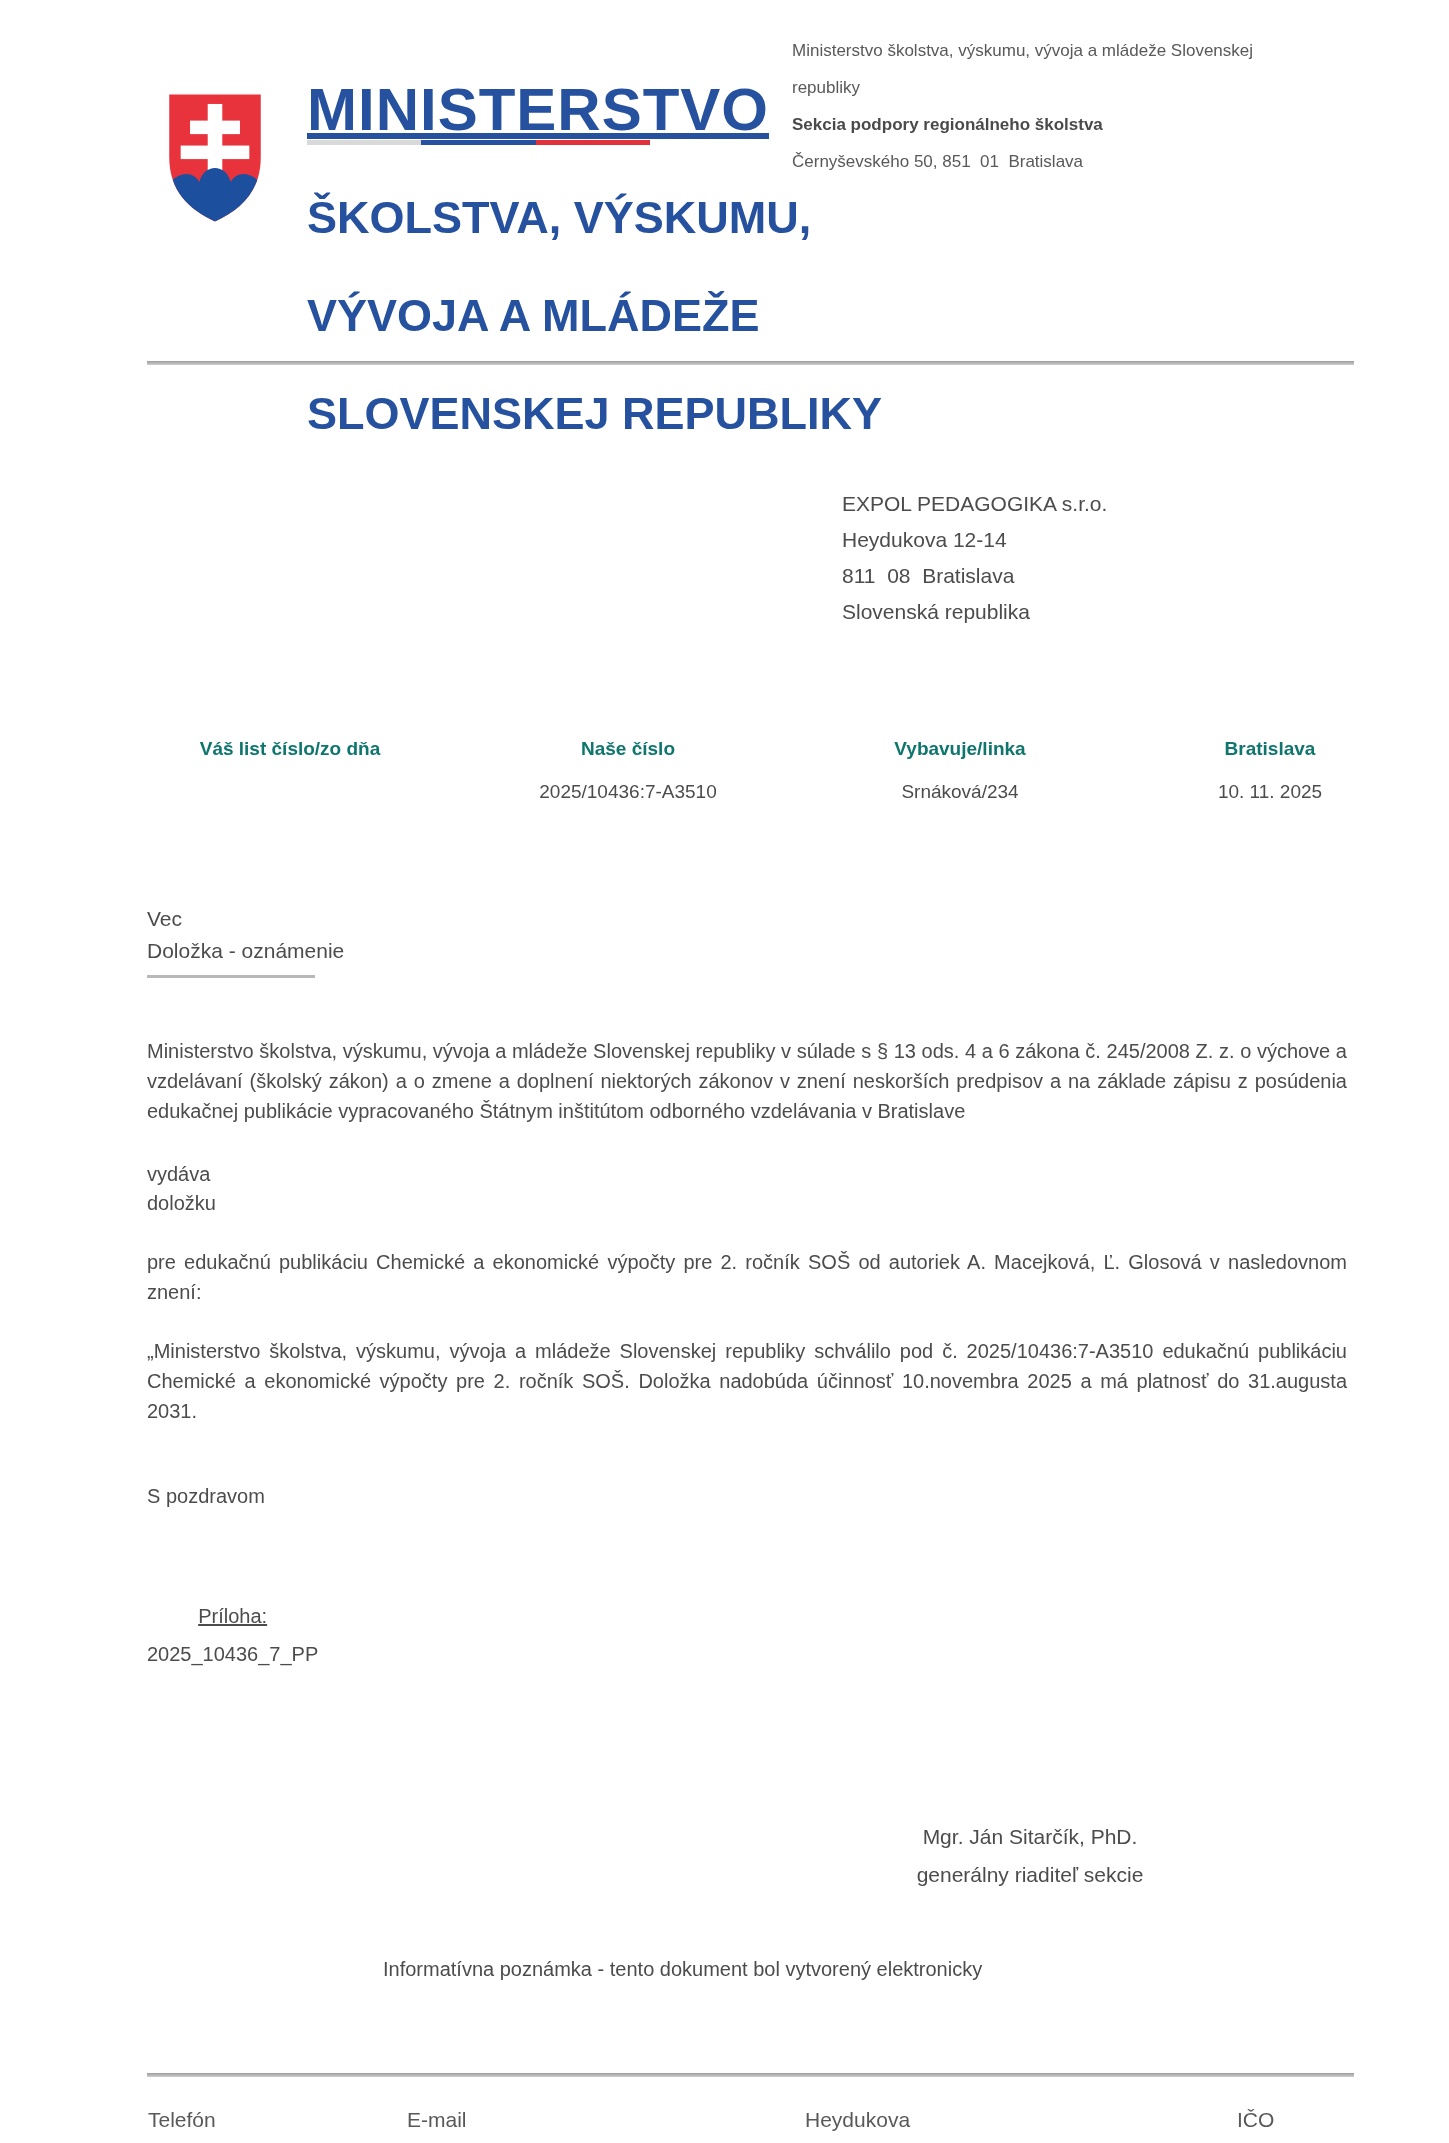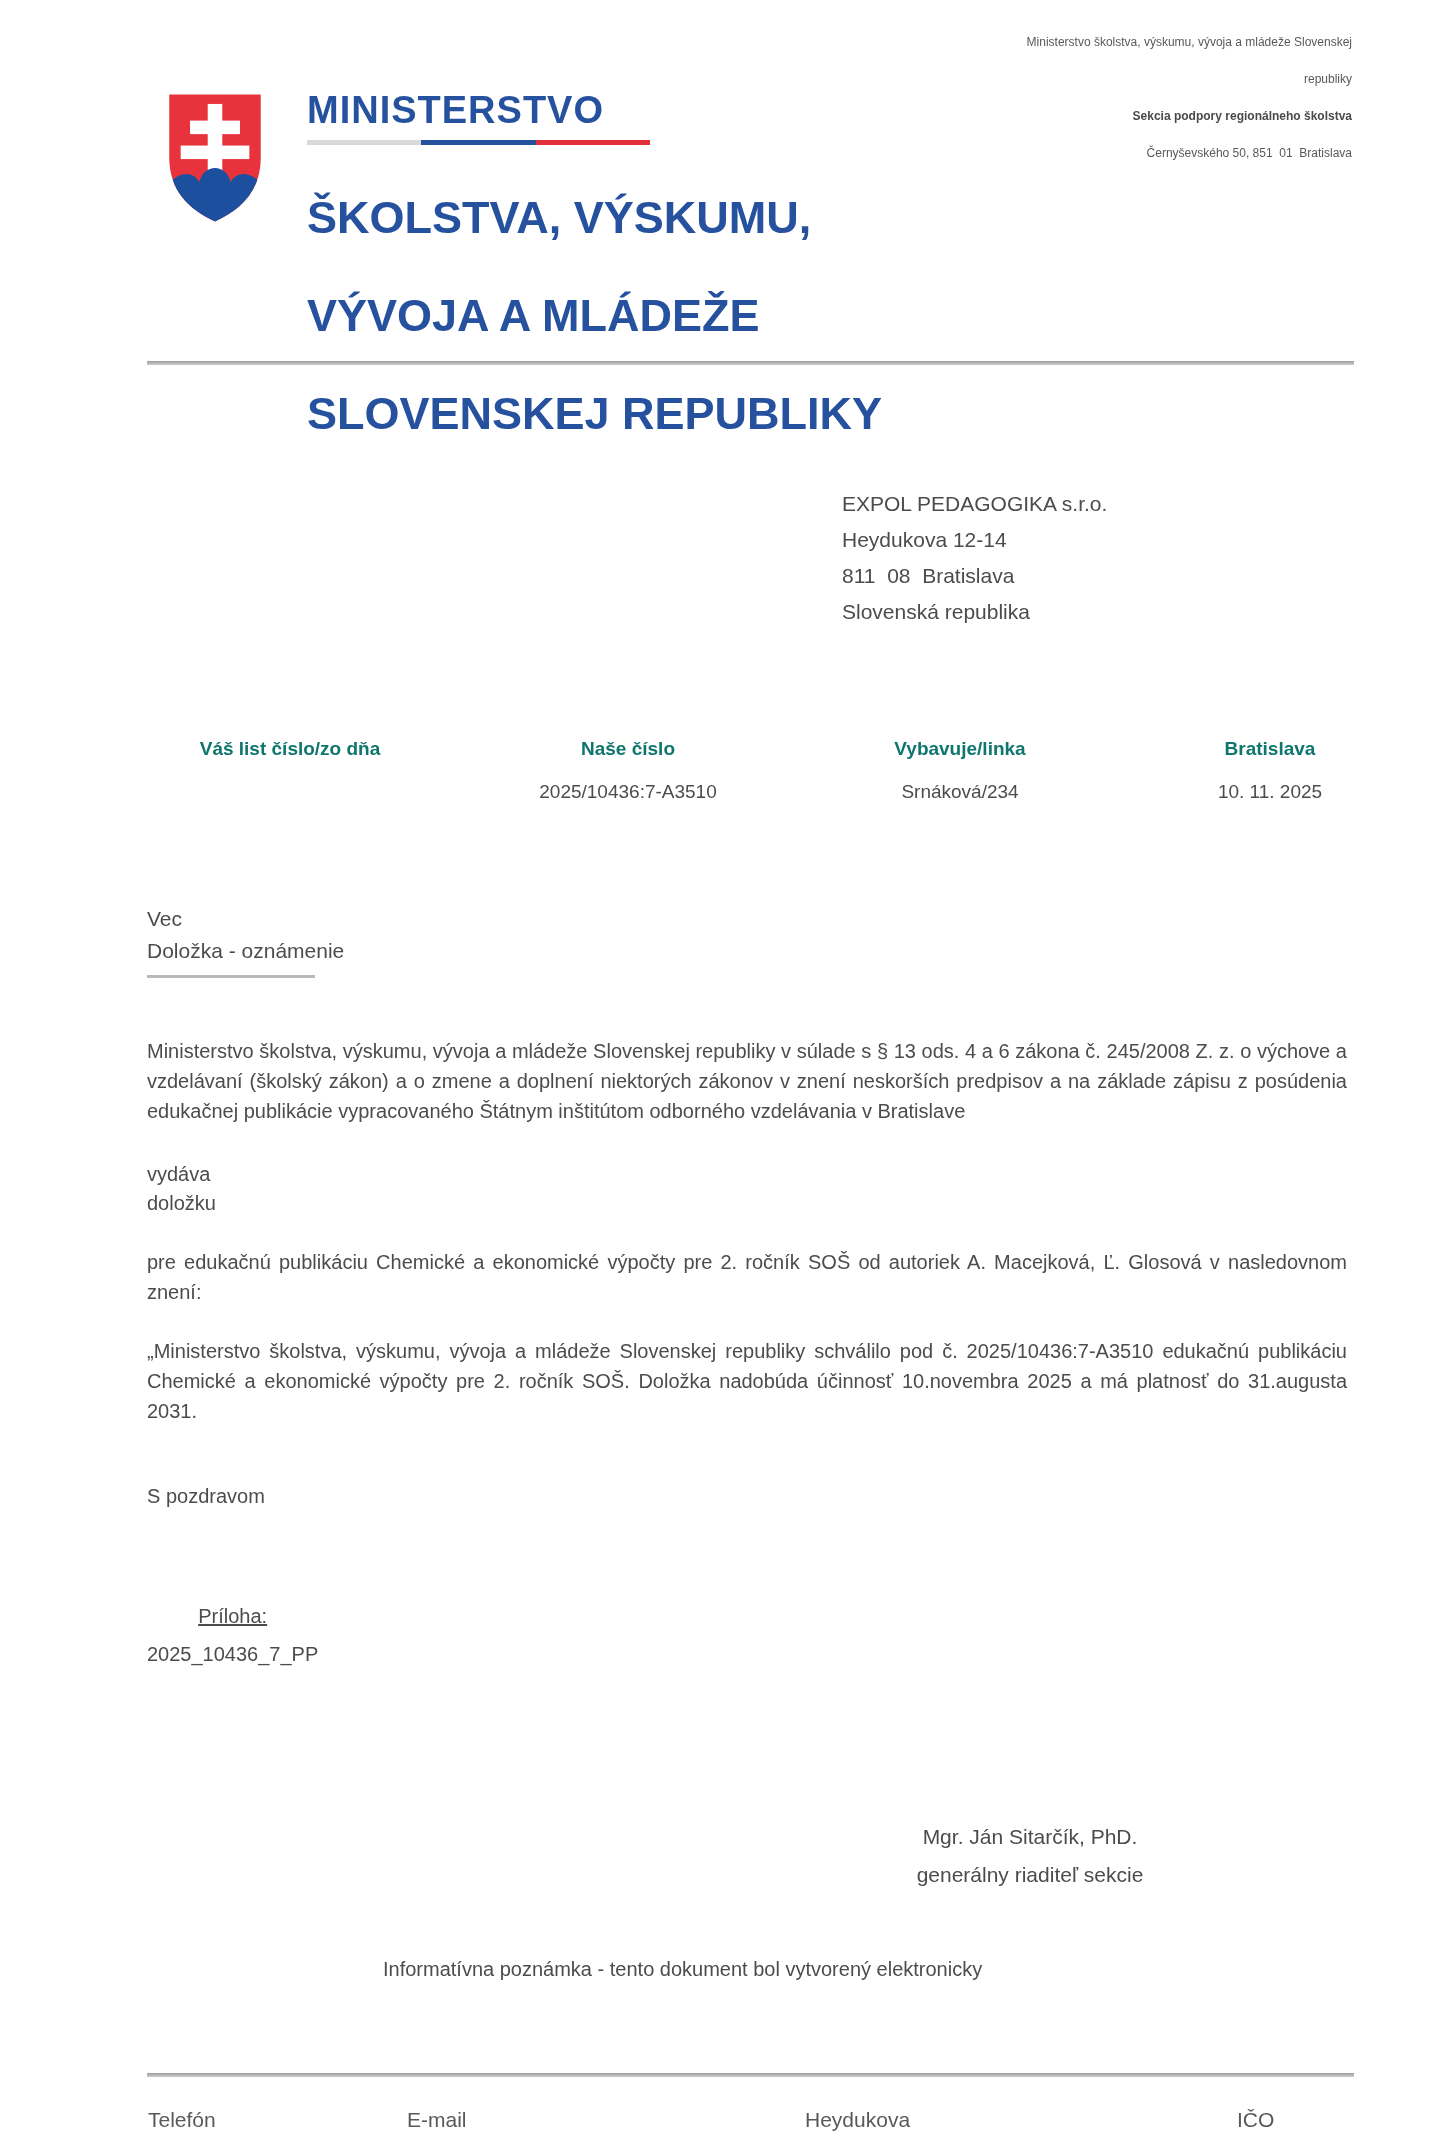--- a/index.html
+++ b/index.html
@@ -12,32 +12,32 @@
     color:#4c4c4c;
     overflow:hidden;
   }
   .abs{position:absolute;}
   .prewrap{white-space:pre-wrap;}
 
   
   .logo-emblem{left:163px;top:82px;width:104px;height:150px;}
   .logo-emblem svg{width:100%;height:100%;display:block;}
   .logo-text{left:307px;top:86px;color:#26519E;font-weight:bold;}
-  .logo-title{font-size:38px;line-height:48px;letter-spacing:1px;}
+  .logo-title{font-size:60px;line-height:48px;letter-spacing:1px;text-decoration:underline;}
   .logo-divider{display:flex;width:343px;height:5px;margin:6px 0 13px 0;}
   .logo-divider .seg{flex:1;height:100%;}
   .seg-gray{background:#D9D9D9;}
   .seg-blue{background:#26519E;}
   .seg-red{background:#E2303A;}
   .logo-line{font-size:45px;line-height:50px;letter-spacing:0px;margin-top:48px;}
 
   
   .header-right{
-    top:24px;right:97px;width:560px;
-    text-align:right;font-size:12px;line-height:37px;color:#595959;
+    top:32px;right:97px;width:560px;
+    text-align:left;font-size:17px;line-height:37px;color:#595959;
   }
   .header-right .bold{font-weight:bold;color:#4a4a4a;}
 
   
   .rule{background:linear-gradient(#9d9d9d,#cfcfcf);height:4px;}
   .top-rule{left:147px;top:361px;width:1207px;}
   .footer-rule{left:147px;top:2073px;width:1207px;}
   .subject-rule{left:147px;top:975px;width:168px;height:3px;background:#b9b9b9;}
 
   

